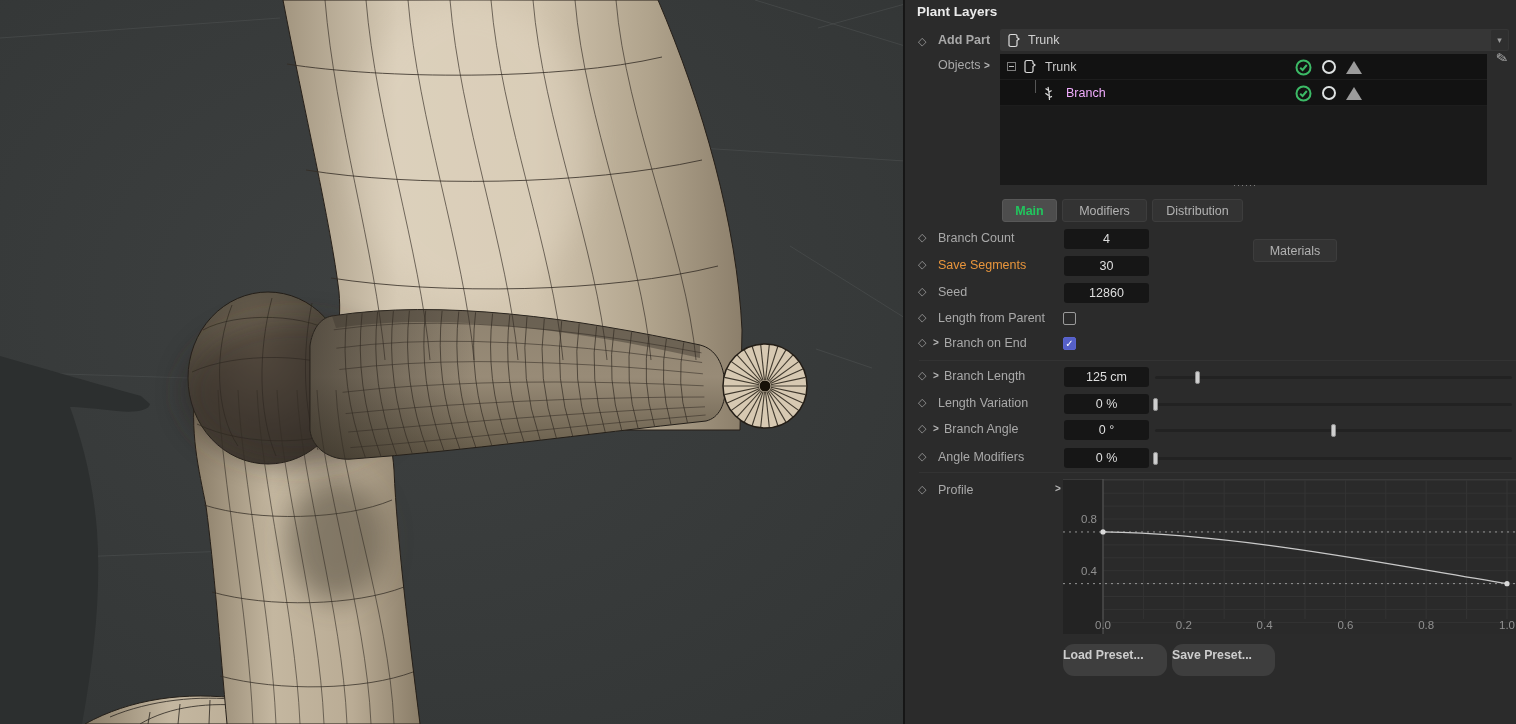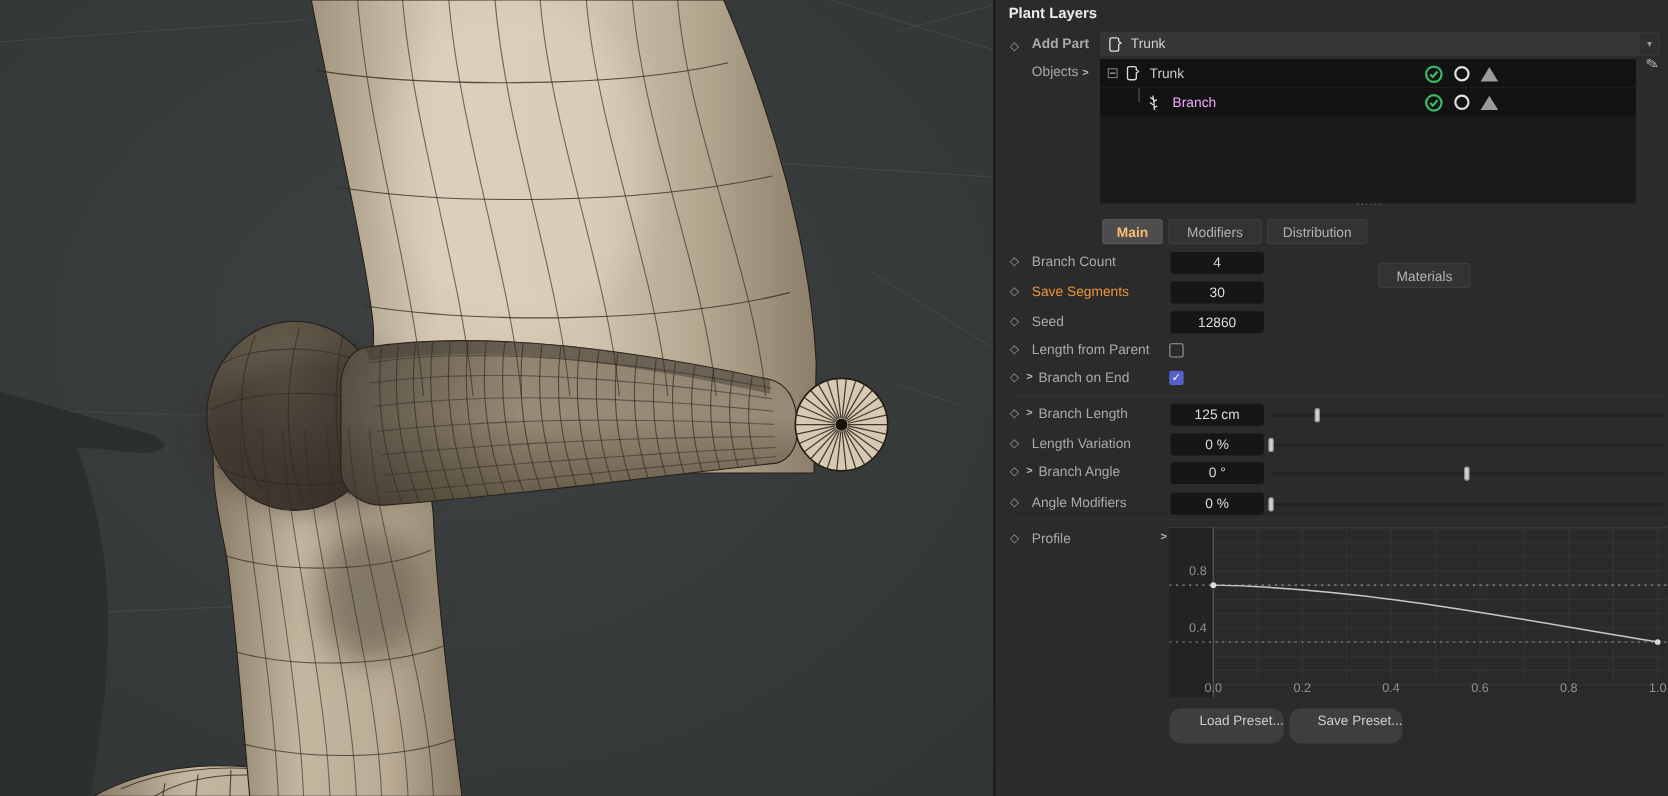--- a/index.html
+++ b/index.html
@@ -44,21 +44,21 @@
             border-bottom:13px solid #9b9b9b; }
   .branch-indent { width:42px; height:26px; position:relative; }
   .branch-indent::before { content:""; position:absolute; left:35px; top:0; width:1px; height:13px; background:#565656; }
   #pencil { left:591px; top:50px; color:#b0b0b0; font-size:14px; transform:rotate(-12deg); }
   #dragdots { left:300px; top:180px; width:80px; text-align:center; color:#8a8a8a; font-size:9px; letter-spacing:1px; }
 
   
   .tab { position:absolute; top:199px; height:23px; border-radius:3px; background:#333333;
          border:1px solid #3d3d3d; color:#b2b2b2; display:flex; align-items:center;
          justify-content:center; font-size:12.5px; }
-  .tab.active { background:#4d4d4d; border-color:#585858; color:#fdba74; font-weight:700; }
+  .tab.active { background:#4d4d4d; border-color:#585858; color:#22c55e; font-weight:700; }
   #tab-0 { left:97px;  width:55px; }
   #tab-1 { left:157px; width:85px; }
   #tab-2 { left:247px; width:91px; }
   #tab-3 { left:348px; width:84px;margin-top:40px; }
 
   
   .prow { position:absolute; left:0; width:611px; height:20px; }
   .prow .dia { position:absolute; left:13px; top:2px; }
   .prow .chev { position:absolute; left:28px; top:3px; }
   .plab { position:absolute; left:33px; top:2px; }
@@ -75,21 +75,21 @@
   .knob { position:absolute; top:-5px; left:-2px; width:5px; height:13px; background:#cfcfcf;
           border:1px solid #8e8e8e; border-radius:2px; }
   .sep { position:absolute; left:14px; width:597px; height:1px; background:#3a3a3a; opacity:.55; }
 
   
   #chart { position:absolute; left:158px; top:479px; width:453px; height:155px; }
   #profile-chevron { position:absolute; left:150px; top:483px; }
 
   
   .pbtn { position:absolute; top:644px; height:32px; border-radius:11px; background:#3e3e3e;
-          color:#cdcdcd; text-align:right; line-height:22px; font-size:12.3px; }
+          color:#cdcdcd; text-align:left; line-height:22px; font-size:12.3px;font-weight:bold; }
   #btn-load { left:158px; width:104px; }
   #btn-save { left:267px; width:103px; }
 </style>
 </head>
 <body>
 
 <div id="stage">
 
   <svg id="viewport" viewBox="0 0 905 724" xmlns="http://www.w3.org/2000/svg">
     <defs>

